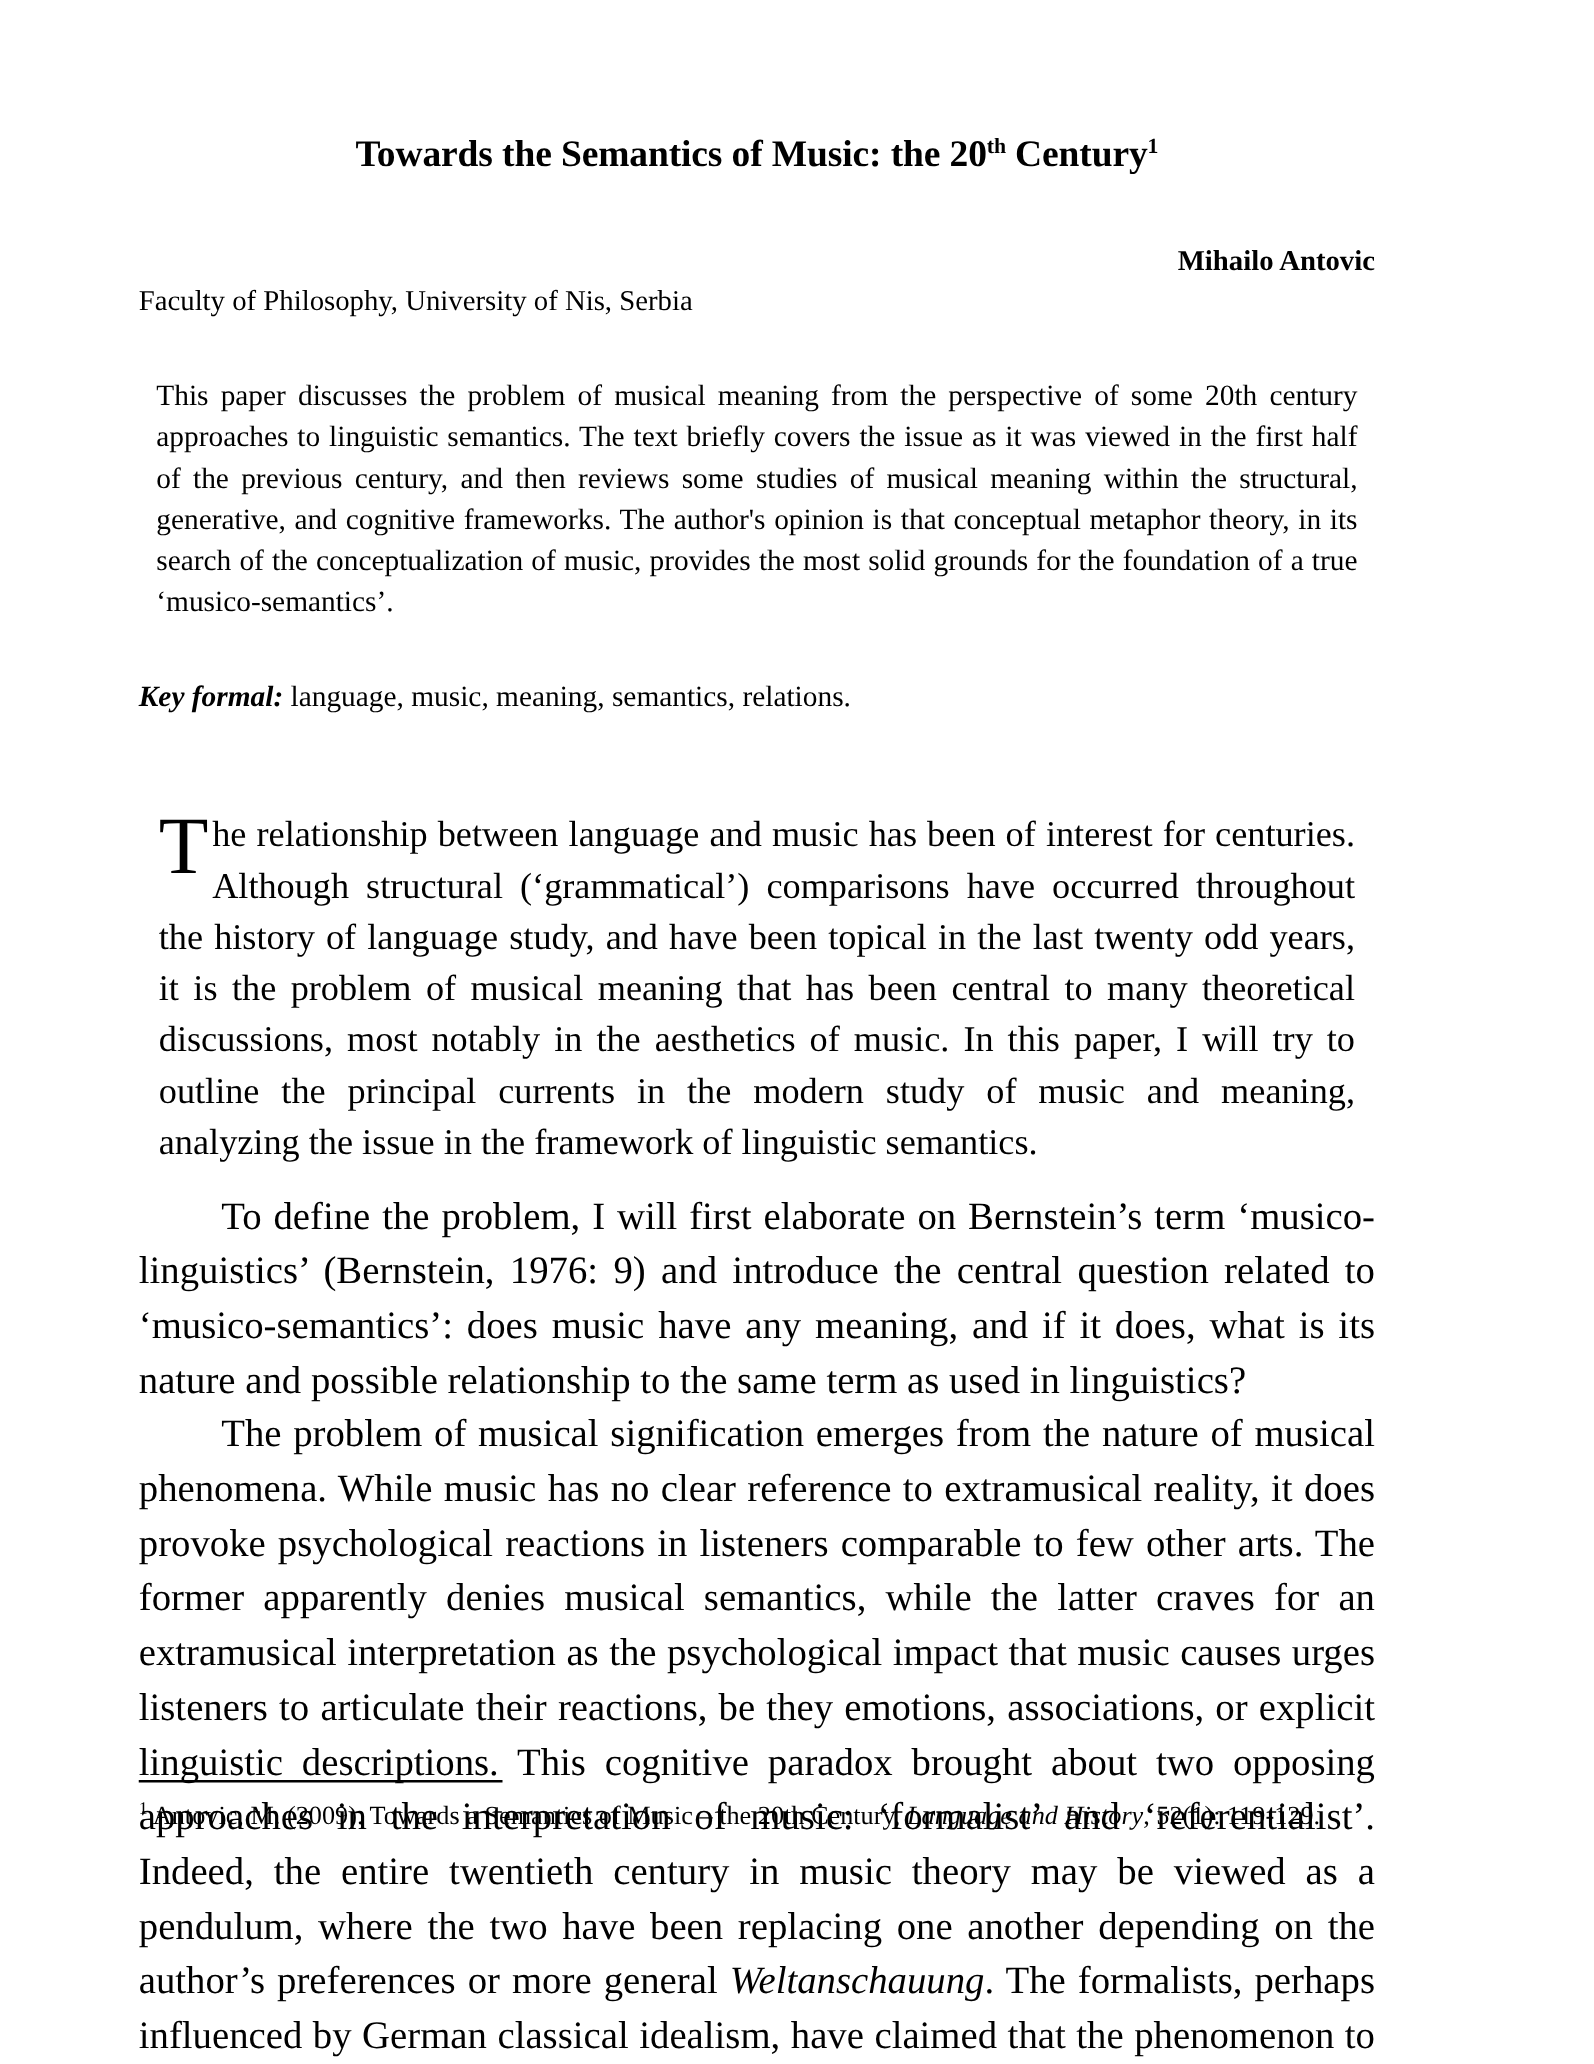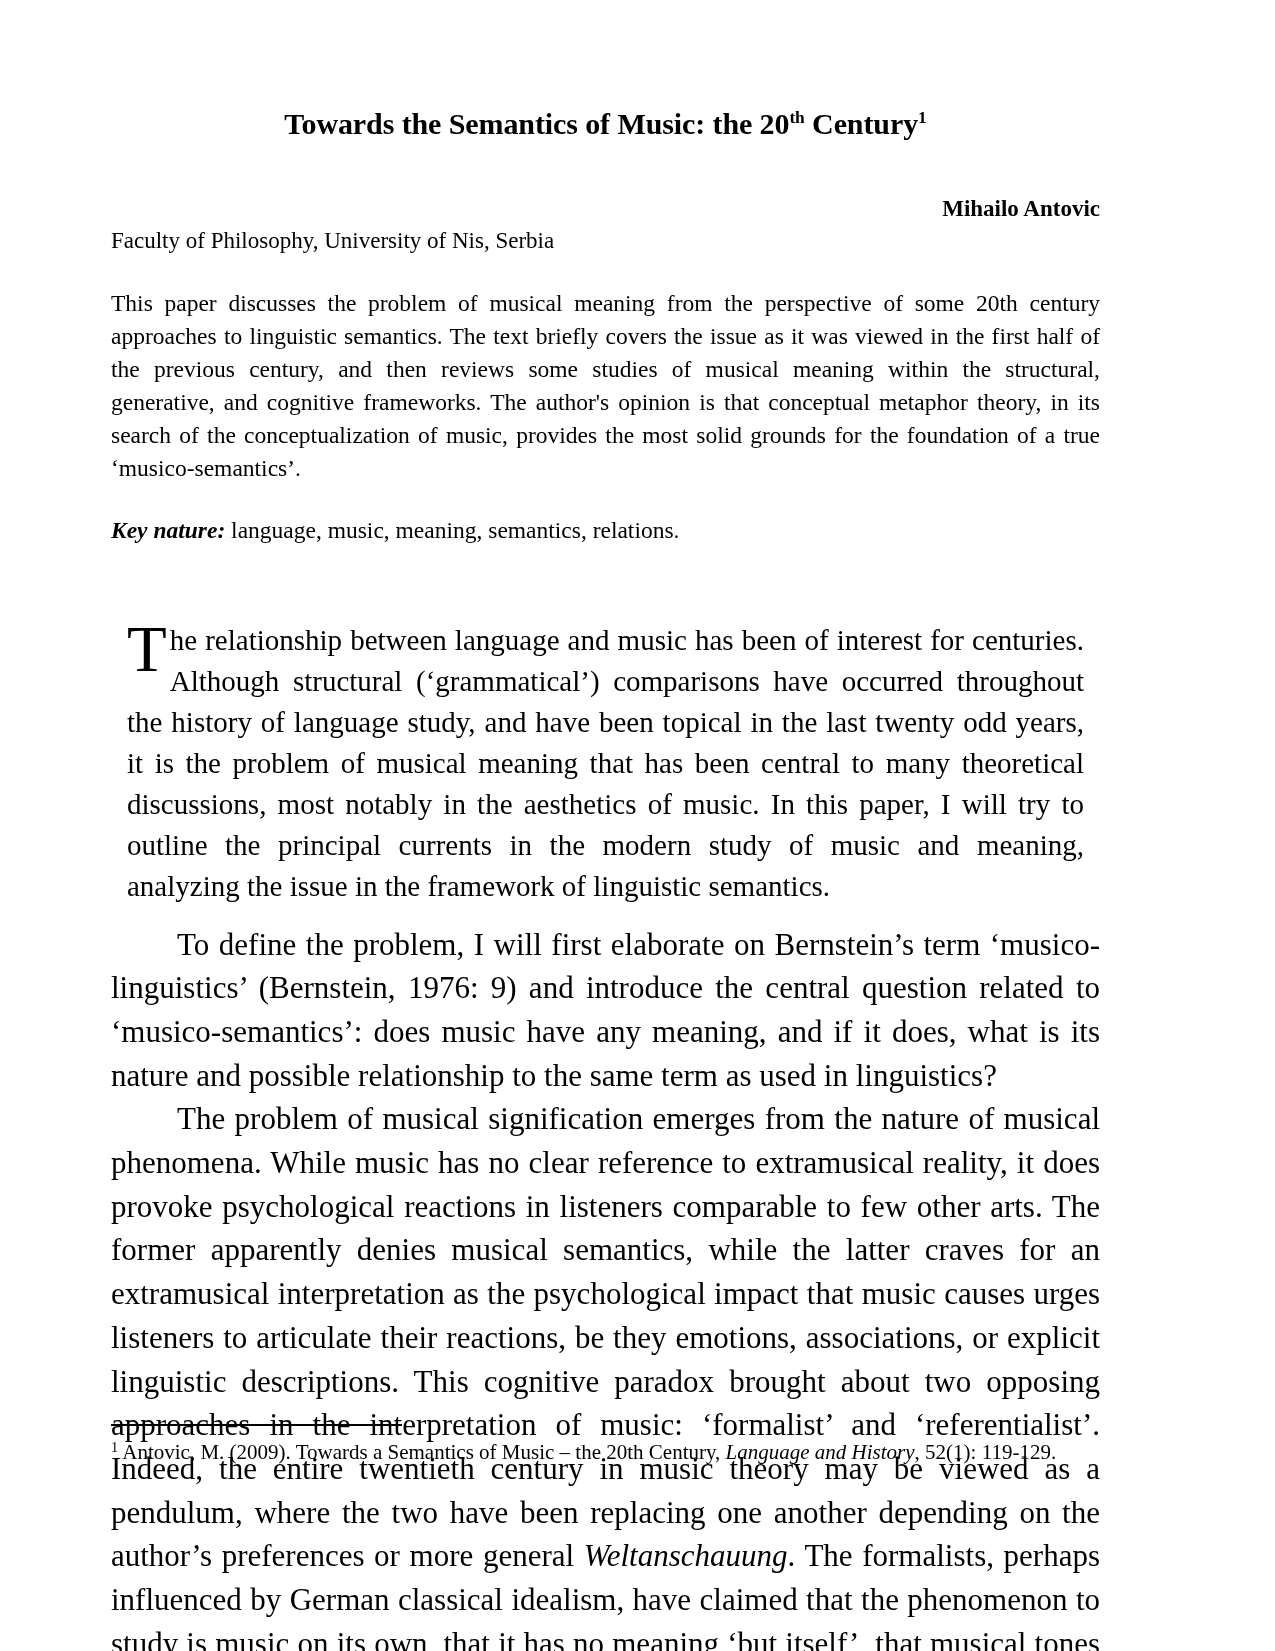--- a/index.html
+++ b/index.html
@@ -71,21 +71,21 @@
     font-style: italic;
     margin: 0;
     padding-top: 45px;
     line-height: 1.2;
   }
   .abstract-body {
     font-size: 23.5px;
     text-align: justify;
     text-justify: inter-word;
     line-height: 1.41;
-    margin: 0;
+    margin: 14px;
     padding-top: 31px;
   }
   .keywords {
     font-size: 23.5px;
     line-height: 1.41;
     margin: 0;
     padding-top: 29px;
   }
   .keywords b {
     font-weight: bold;
@@ -156,21 +156,21 @@
 <div class="page">
   <div class="content">
 
     <h1 class="title"><span>Towards the Semantics of Music: the 20</span><sup>th</sup><span> Century</span><sup>1</sup></h1>
 
     <p class="author">Mihailo Antovic</p>
     <p class="affiliation">Faculty of Philosophy, University of Nis, Serbia</p>
 
     <p class="abstract-body">This paper discusses the problem of musical meaning from the perspective of some 20th century approaches to linguistic semantics. The text briefly covers the issue as it was viewed in the first half of the previous century, and then reviews some studies of musical meaning within the structural, generative, and cognitive frameworks. The author's opinion is that conceptual metaphor theory, in its search of the conceptualization of music, provides the most solid grounds for the foundation of a true ‘musico-semantics’.</p>
 
-    <p class="keywords"><b>Key nature</b><b>:</b><span> language, music, meaning, semantics, relations.</span></p>
+    <p class="keywords"><b>Key formal</b><b>:</b><span> language, music, meaning, semantics, relations.</span></p>
 
     <p class="body-first">The relationship between language and music has been of interest for centuries. Although structural (‘grammatical’) comparisons have occurred throughout the history of language study, and have been topical in the last twenty odd years, it is the problem of musical meaning that has been central to many theoretical discussions, most notably in the aesthetics of music. In this paper, I will try to outline the principal currents in the modern study of music and meaning, analyzing the issue in the framework of linguistic semantics.</p>
 
     <p class="body-para">To define the problem, I will first elaborate on Bernstein’s term ‘musico-linguistics’ (Bernstein, 1976:  9) and introduce the central question related to ‘musico-semantics’: does music have any meaning, and if it does, what is its nature and possible relationship to the same term as used in linguistics?</p>
 
     <p class="body-para"><span>The problem of musical signification emerges from the nature of musical phenomena. While music has no clear reference to extramusical reality, it does provoke psychological reactions in listeners comparable to few other arts. The former apparently denies musical semantics, while the latter craves for an extramusical interpretation as the psychological impact that music causes urges listeners to articulate their reactions, be they emotions, associations, or explicit linguistic descriptions. This cognitive paradox brought about two opposing approaches in the interpretation of music: ‘formalist’ and ‘referentialist’.  Indeed, the entire twentieth century  in music theory may be viewed as a pendulum, where the two have been replacing one another depending on the author’s preferences or more general </span><i>Weltanschauung</i><span>. The formalists, perhaps influenced by German classical idealism, have claimed that the phenomenon to study is music on its own, that it has no meaning ‘but itself’, that musical tones carry no content, that the only legitimate discussion of music should exclusively deal with formal relations, elements of higher and lower order, harmonic progressions or incoming cadences. The referentialists, commonly influenced by Anglo-American psychologism, would</span></p>
 
   </div>
 
   <div class="footnote-zone">

